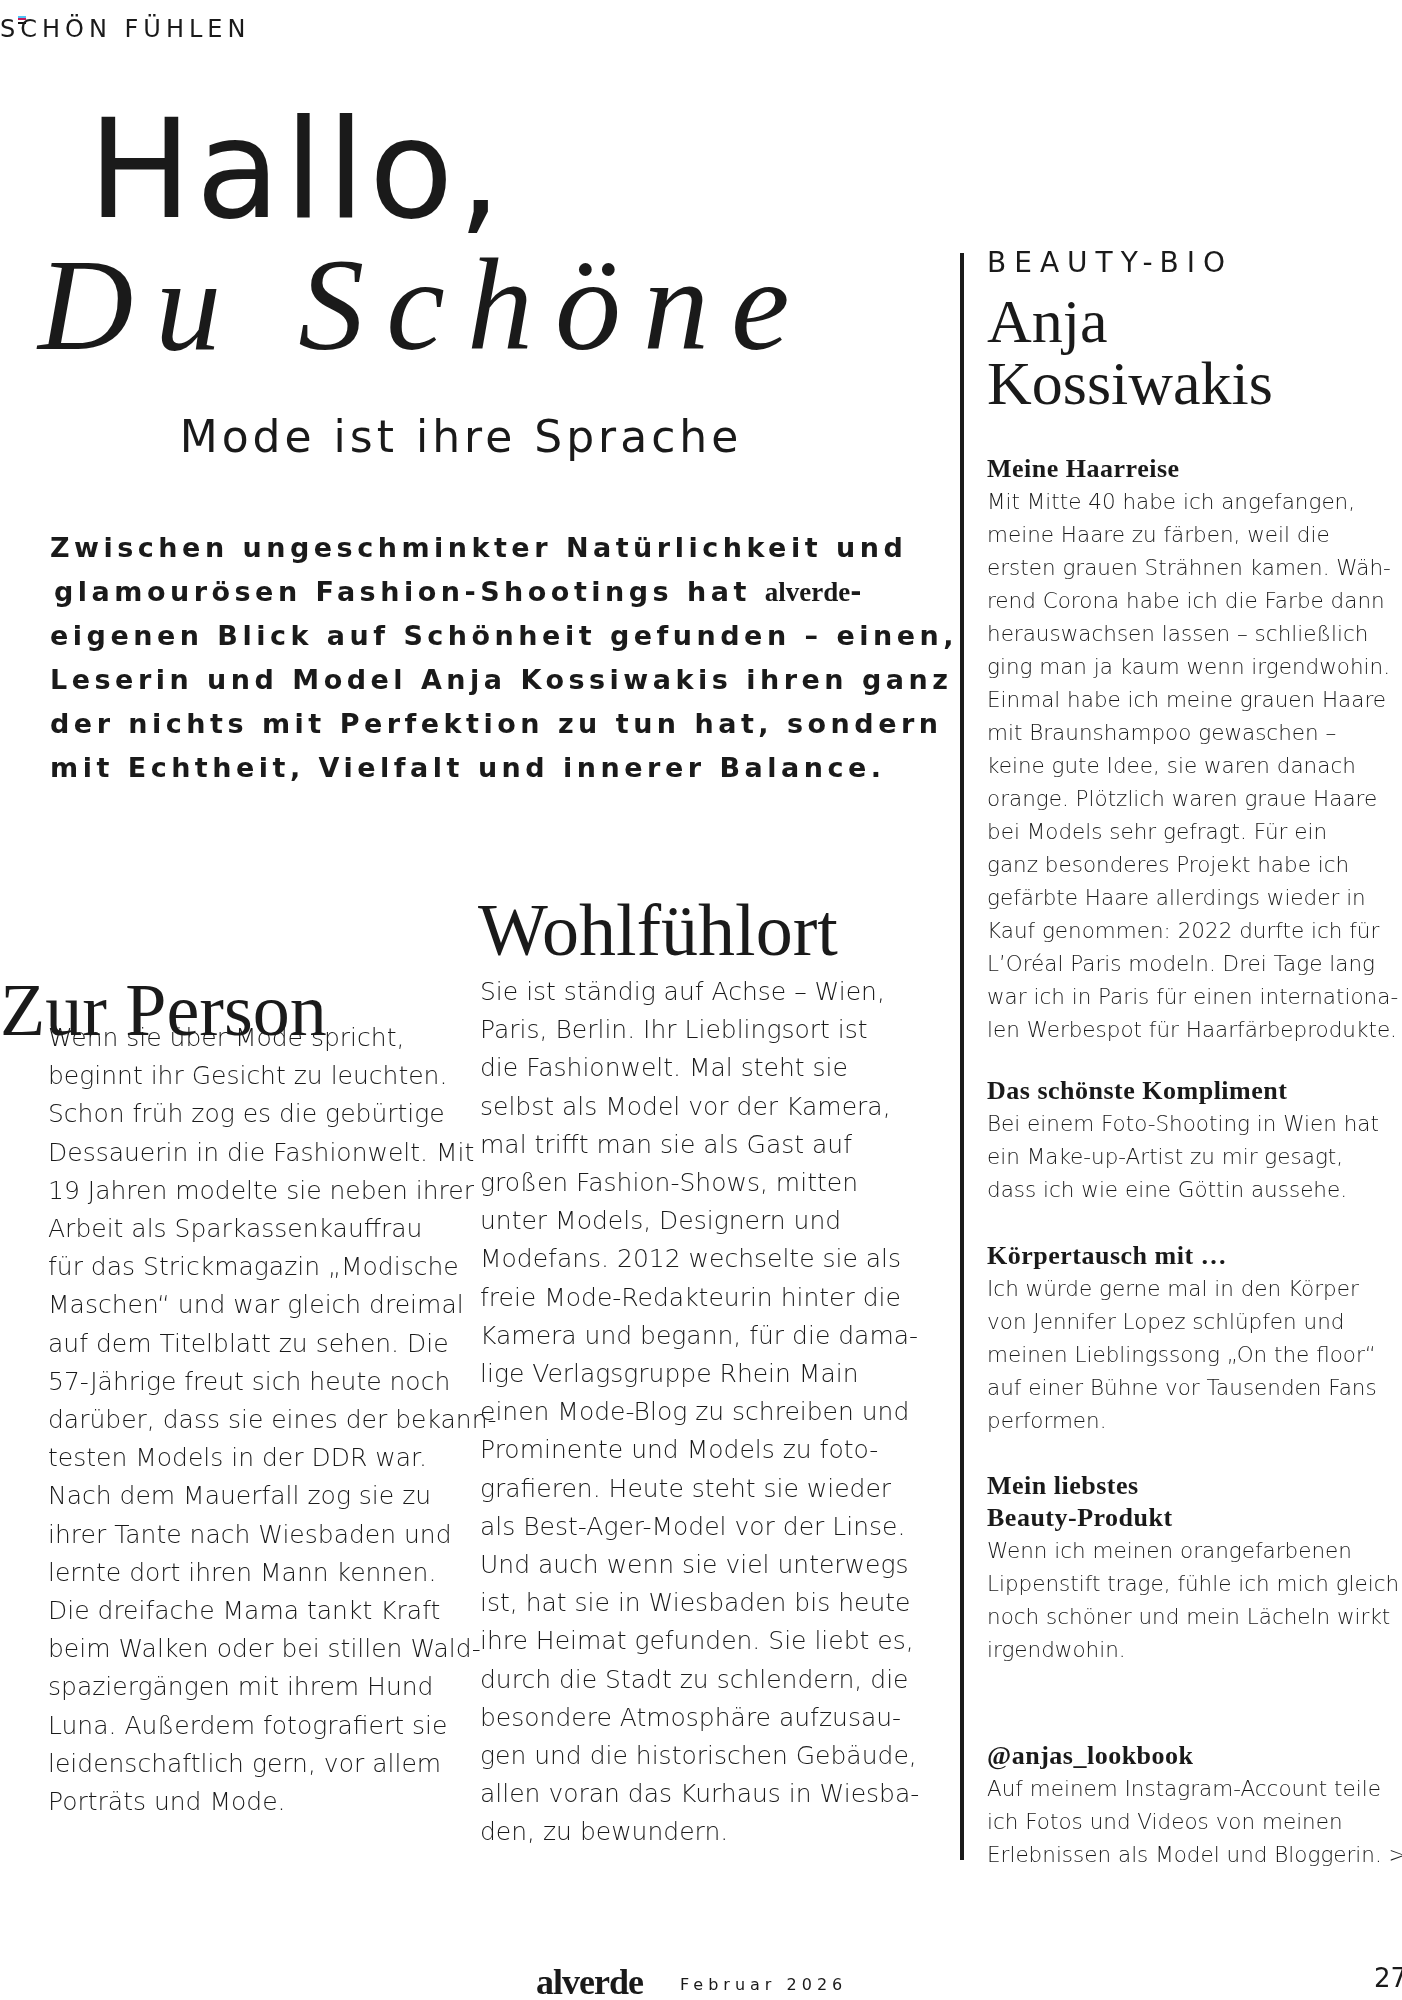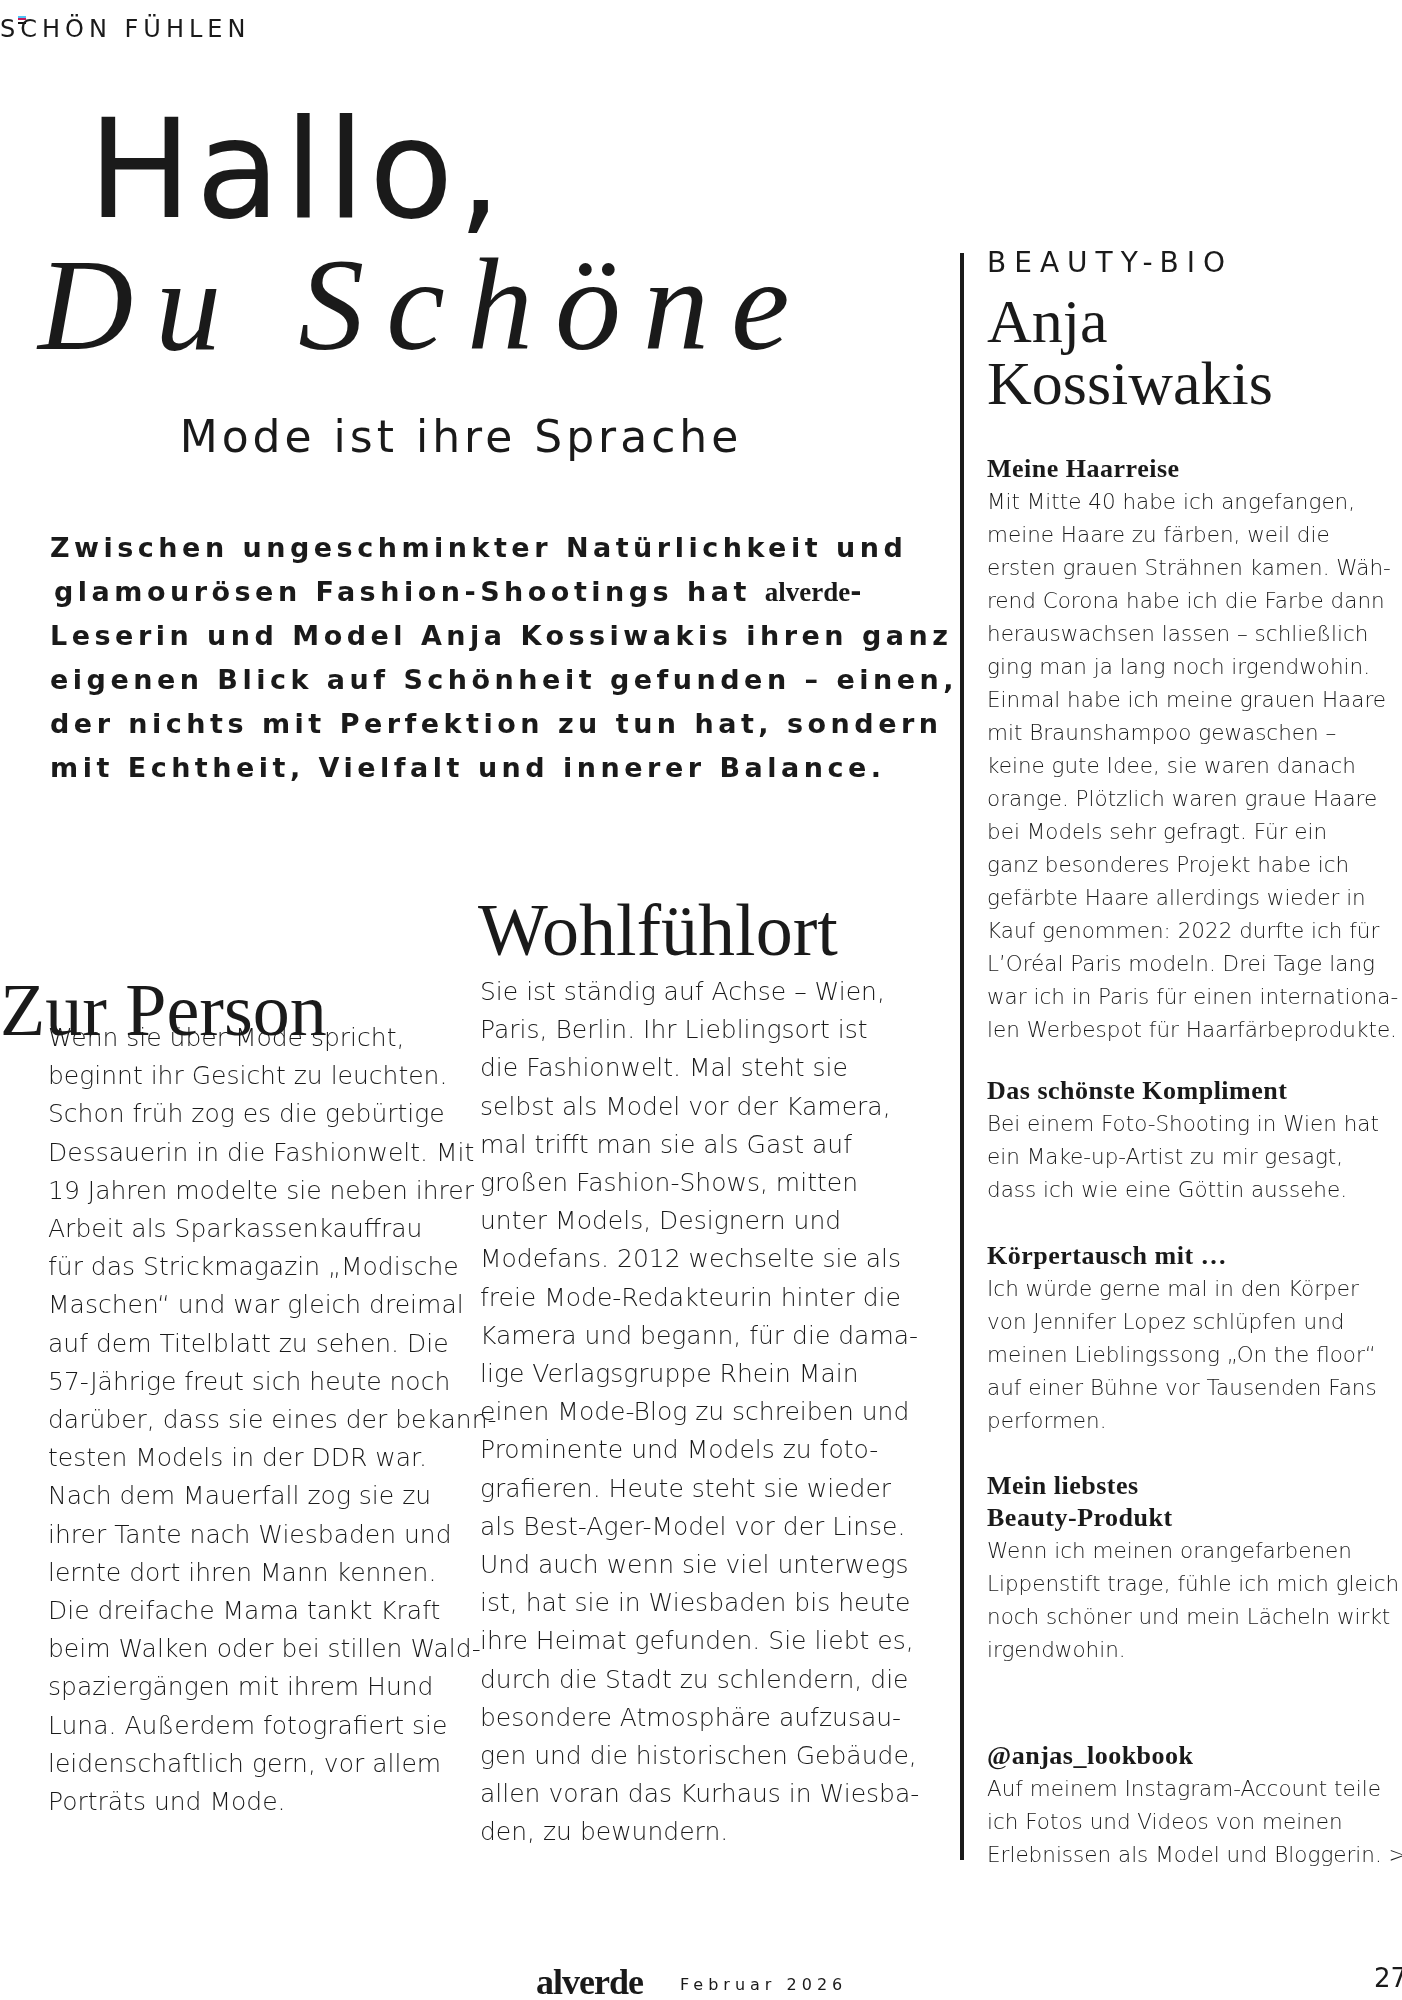--- a/index.html
+++ b/index.html
@@ -54,22 +54,22 @@
 
 <div class="abs section-label sans">SCHÖN FÜHLEN</div>
 
 <div class="abs hallo sans">Hallo,</div>
 <div class="abs du-schoene serif">Du Schöne</div>
 <div class="abs subtitle sans">Mode ist ihre Sprache</div>
 
 <div class="abs intro sans">
   <span class="line">Zwischen ungeschminkter Natürlichkeit und</span>
   <span class="line"><span>glamourösen Fashion-Shootings hat </span><span class="brand">alverde</span><span>-</span></span>
+  <span class="line">eigenen Blick auf Schönheit gefunden – einen,</span>
   <span class="line">Leserin und Model Anja Kossiwakis ihren ganz</span>
-  <span class="line">eigenen Blick auf Schönheit gefunden – einen,</span>
   <span class="line">der nichts mit Perfektion zu tun hat, sondern</span>
   <span class="line">mit Echtheit, Vielfalt und innerer Balance.</span>
 </div>
 
 <div class="abs col-heading zur-person-h serif">Zur Person</div>
 <div class="abs body-col left-body sans">
     <span class="line">Wenn sie über Mode spricht,</span>
     <span class="line">beginnt ihr Gesicht zu leuchten.</span>
     <span class="line">Schon früh zog es die gebürtige</span>
     <span class="line">Dessauerin in die Fashionwelt. Mit</span>
@@ -130,21 +130,21 @@
 <div class="abs bio-section" style="top:453px;">
     <div class="bio-h serif">
       <span class="line">Meine Haarreise</span>
     </div>
     <div class="bio-body sans">
       <span class="line">Mit Mitte 40 habe ich angefangen,</span>
       <span class="line">meine Haare zu färben, weil die</span>
       <span class="line">ersten grauen Strähnen kamen. Wäh-</span>
       <span class="line">rend Corona habe ich die Farbe dann</span>
       <span class="line">herauswachsen lassen – schließlich</span>
-      <span class="line">ging man ja lang noch irgendwohin.</span>
+      <span class="line">ging man ja kaum wenn irgendwohin.</span>
       <span class="line">Einmal habe ich meine grauen Haare</span>
       <span class="line">mit Braunshampoo gewaschen –</span>
       <span class="line">keine gute Idee, sie waren danach</span>
       <span class="line">orange. Plötzlich waren graue Haare</span>
       <span class="line">bei Models sehr gefragt. Für ein</span>
       <span class="line">ganz besonderes Projekt habe ich</span>
       <span class="line">gefärbte Haare allerdings wieder in</span>
       <span class="line">Kauf genommen: 2022 durfte ich für</span>
       <span class="line">L’Oréal Paris modeln. Drei Tage lang</span>
       <span class="line">war ich in Paris für einen internationa-</span>

